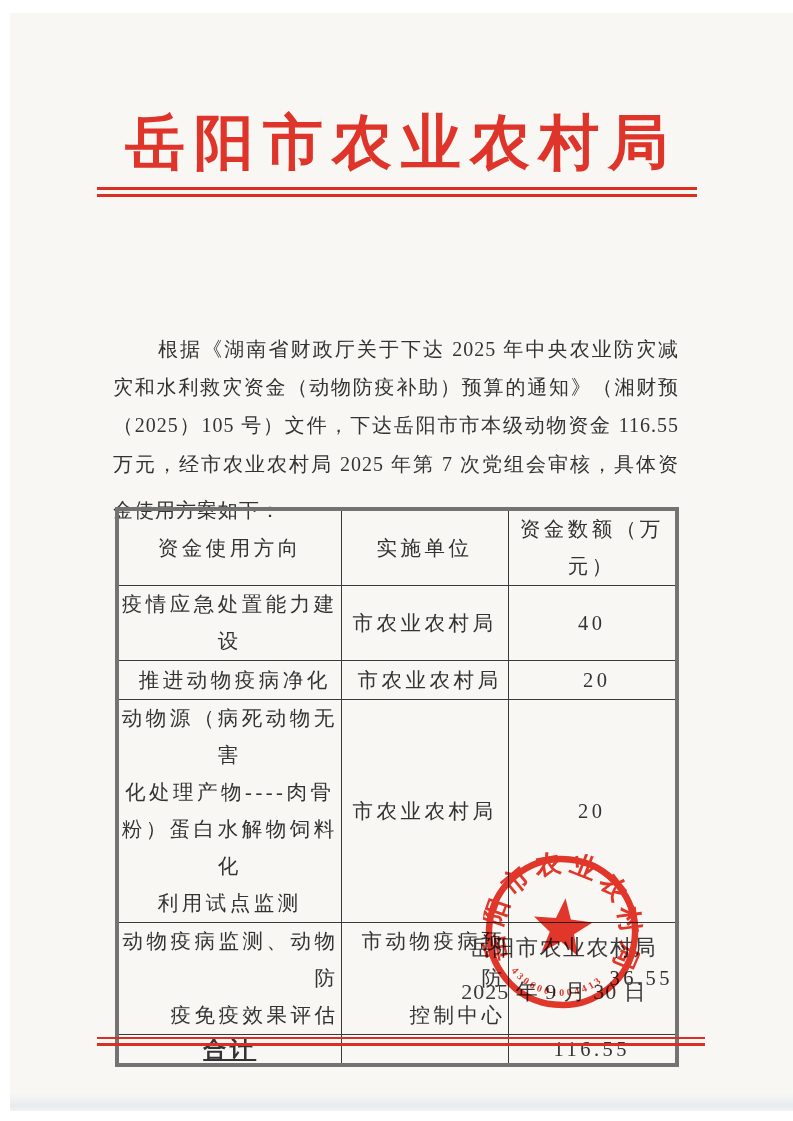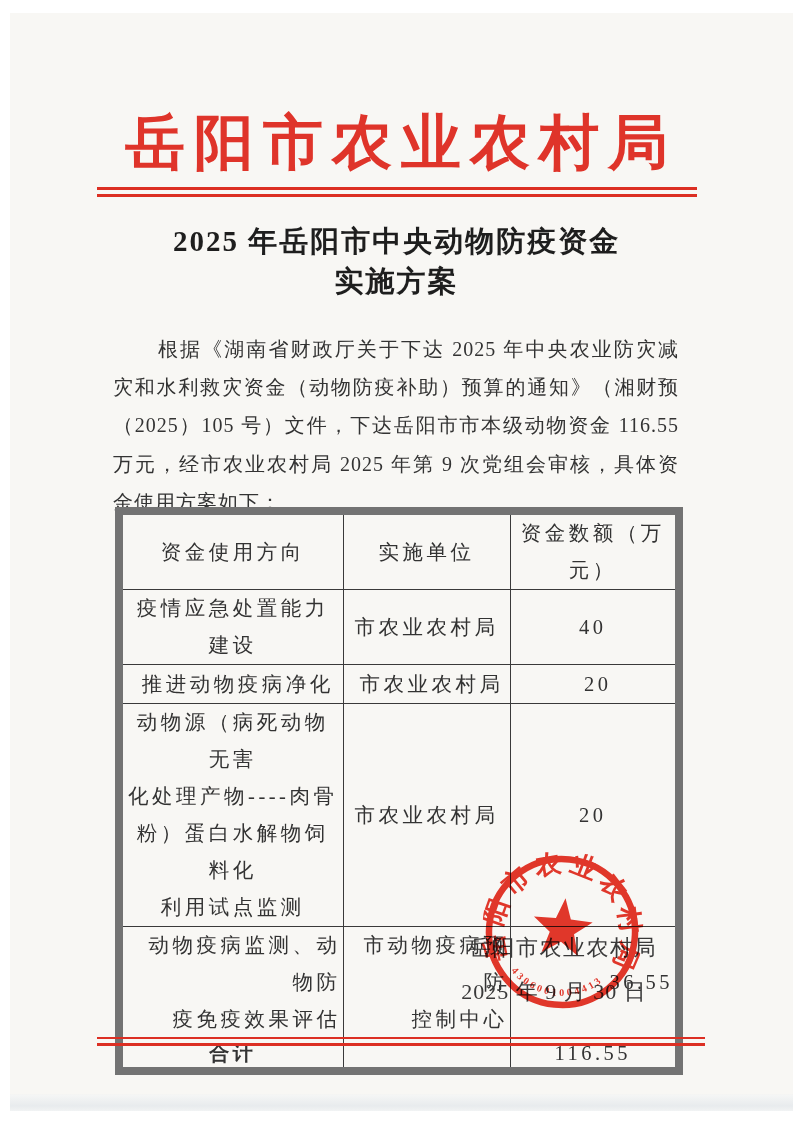--- a/index.html
+++ b/index.html
@@ -33,36 +33,36 @@
     position:absolute;left:0;right:0;top:221px;
     text-align:center;font-size:29px;font-weight:bold;
     line-height:40px;letter-spacing:2px;color:#1e1e1e;white-space:nowrap;
   }
   .body-text{
     position:absolute;left:113px;top:330px;width:566px;
     font-size:20px;line-height:38.2px;letter-spacing:1px;color:#333;
   }
   .body-text .jline{text-align:justify;text-align-last:justify;}
   .body-text .first{text-indent:45px;}
-  .body-text .last{text-align:left;text-align-last:left;}
+  .body-text .last{text-align:left;text-align-last:left;margin-top:8px;}
   table.fund{
     position:absolute;left:115px;top:507px;width:560px;
     border-collapse:collapse;table-layout:fixed;
-    font-size:20.5px;color:#333;border:8px solid #737373;
+    font-size:20.5px;color:#333;border:4px solid #737373;
   }
   table.fund td{
     border:1.5px solid #3a3a3a;text-align:center;vertical-align:middle;
     white-space:pre-line;letter-spacing:3.5px;padding:0 2px;line-height:37px;
   }
   col.c1{width:224px;} col.c2{width:167px;} col.c3{width:169px;}
   tr.hrow td{height:38px;}
   tr.r0 td{height:37px;} tr.r1 td{height:38px;padding-left:12px;}
   tr.r2 td{height:149px;} tr.r3 td{height:78px;text-align:right;}
   tr.r4 td{height:28px;line-height:28px;}
-  tr.r4 td.total{font-weight:bold;font-family:"Liberation Sans","DejaVu Sans",sans-serif;font-size:20px;}
+  tr.r4 td.total{font-weight:bold;font-family:"Liberation Sans","DejaVu Sans",sans-serif;font-size:23px;text-decoration:underline;}
   .sig-org{
     position:absolute;left:433px;top:933px;width:260px;
     text-align:center;font-size:22px;letter-spacing:1.5px;color:#3a3a3a;white-space:nowrap;
   }
   .sig-date{
     position:absolute;left:424px;top:977px;width:260px;
     text-align:center;font-size:22px;letter-spacing:1px;color:#3a3a3a;white-space:nowrap;
   }
   .seal{
     position:absolute;left:482px;top:852px;width:160px;height:160px;
@@ -73,30 +73,26 @@
 </head>
 <body>
 
 <div class="canvas">
   <div class="page"></div>
 
   <div class="letterhead">岳阳市农业农村局</div>
   <div class="rule hdr1"></div>
   <div class="rule hdr2"></div>
 
-  <div class="doc-title">
-    <div>2025 年岳阳市中央动物防疫资金</div>
-    <div>实施方案</div>
-  </div>
 
   <div class="body-text">
     <div class="jline first">根据《湖南省财政厅关于下达 2025 年中央农业防灾减</div>
     <div class="jline">灾和水利救灾资金（动物防疫补助）预算的通知》（湘财预</div>
     <div class="jline">（2025）105 号）文件，下达岳阳市市本级动物资金 116.55</div>
-    <div class="jline">万元，经市农业农村局 2025 年第 9 次党组会审核，具体资</div>
+    <div class="jline">万元，经市农业农村局 2025 年第 7 次党组会审核，具体资</div>
     <div class="last">金使用方案如下：</div>
   </div>
 
   <table class="fund">
     <colgroup>
         <col class="c1">
         <col class="c2">
         <col class="c3">
       </colgroup>
     <tbody>

